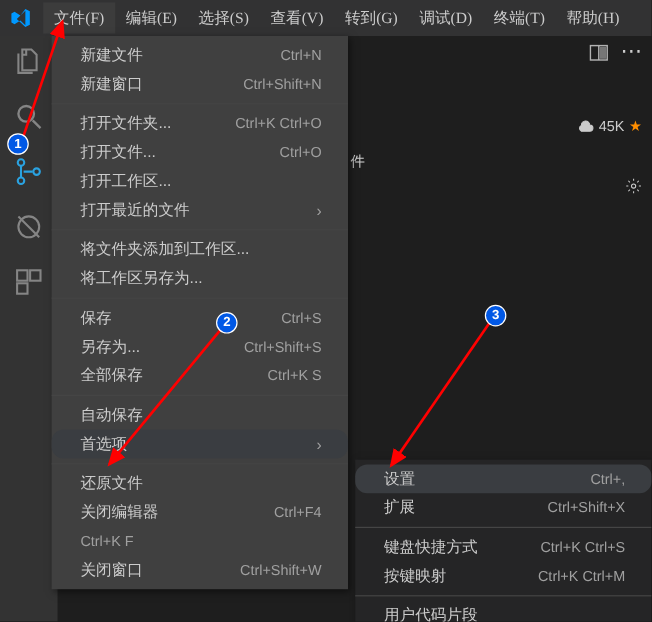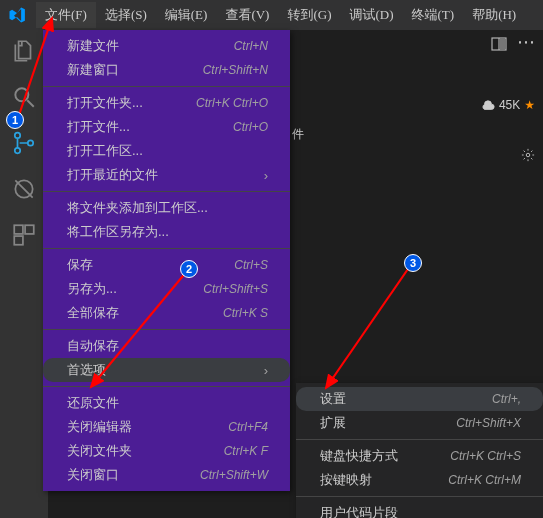--- a/index.html
+++ b/index.html
@@ -3,48 +3,48 @@
 <meta charset="utf-8">
 <style>
   * { margin: 0; padding: 0; box-sizing: border-box; }
   body { width: 543px; height: 518px; background: #1e1e1e; font-family: "Segoe UI","Microsoft YaHei",sans-serif; font-size: 13px; color: #cccccc; overflow: hidden; position: relative; }
   .menubar { display: flex; align-items: center; height: 30px; background: #323233; padding-left: 8px; font-family: Liberation Serif, serif; }
   .logo { width: 18px; height: 18px; margin-right: 10px; color: #0098ff; }
   .menubar-item { padding: 4px 9px; cursor: pointer; }
   .menubar-item.open { background: #3c3c3c; }
   .activitybar { position: absolute; left: 0; top: 30px; width: 48px; height: 488px; background: #333333; display: flex; flex-direction: column; align-items: center; padding-top: 8px; gap: 20px; }
   .activity-icon { width: 26px; height: 26px; color: #858585; }
-  .dropdown { position: absolute; left: 43px; top: 30px; width: 247px; background: #4c1d95; box-shadow: 2px 2px 6px rgba(0,0,0,0.5); padding: 4px 0; }
+  .dropdown { position: absolute; left: 43px; top: 30px; width: 247px; background: #404040; box-shadow: 2px 2px 6px rgba(0,0,0,0.5); padding: 4px 0; }
   .submenu { position: absolute; left: 296px; top: 383px; width: 247px; background: #252526; box-shadow: 2px 2px 6px rgba(0,0,0,0.5); padding: 4px 0; }
   .menu-row { display: flex; justify-content: space-between; align-items: center; height: 24px; padding: 0 22px 0 24px; cursor: pointer; }
   .menu-row.hover { background: #3a3d41; border-radius: 10px; }
   .sep { height: 1px; background: #454545; margin: 4px 0; }
-  .shortcut { color: #a0a0a0; font-size: 12px; font-style: italic; }
+  .shortcut { color: #a0a0a0; font-size: 12px; }
   .chevron { color: #a0a0a0; }
   .editor-top { position: absolute; left: 290px; top: 30px; right: 0; height: 28px; display: flex; justify-content: flex-end; align-items: center; padding-right: 8px; gap: 10px; }
   .editor-icon { width: 16px; height: 16px; color: #cccccc; opacity: 0.85; }
   .ellipsis { color: #cccccc; font-size: 18px; line-height: 1; margin-top: -5px; }
   .content-row { position: absolute; right: 8px; top: 98px; display: flex; align-items: center; gap: 4px; font-size: 12px; }
   .cloud-icon { width: 14px; height: 14px; }
   .star { color: #ff8e00; font-size: 12px; }
   .gear-small { position: absolute; right: 8px; top: 148px; width: 14px; height: 14px; color: #cccccc; }
   .filetab { position: absolute; left: 292px; top: 126px; font-size: 12px; color: #cccccc; }
   svg.arrow { position: absolute; pointer-events: none; }
   .marker-badge { position: absolute; width: 18px; height: 18px; border-radius: 50%; background: #0058e6; border: 1.5px solid #fff; color: #fff; font-size: 11px; font-weight: 700; display: flex; align-items: center; justify-content: center; pointer-events: none; }
 </style>
 </head>
 <body>
 
 <div class="menubar">
   <svg class="logo" viewBox="0 0 24 24">
       <path fill="currentColor" d="M17.5 2l5 2.4v15.2l-5 2.4-9.5-9 4-3.8L5.5 5 2 7v10l3.5 2 6.5-4.2 5.5 5.2V4L12 9.2z"></path>
     </svg>
   <div class="menubar-item open"><span>文件(F)</span></div>
+  <div class="menubar-item"><span>编辑(E)</span></div>
   <div class="menubar-item"><span>选择(S)</span></div>
-  <div class="menubar-item"><span>编辑(E)</span></div>
   <div class="menubar-item"><span>查看(V)</span></div>
   <div class="menubar-item"><span>转到(G)</span></div>
   <div class="menubar-item"><span>调试(D)</span></div>
   <div class="menubar-item"><span>终端(T)</span></div>
   <div class="menubar-item"><span>帮助(H)</span></div>
 </div>
 
 <div class="activitybar">
   <svg class="activity-icon" viewBox="0 0 24 24">
       <path fill="none" stroke="currentColor" stroke-width="1.6" d="M7 3h7l4 4v12H7zM7 7h3V3 M4 6v15h11"></path>
@@ -153,21 +153,20 @@
   <div class="sep"></div>
   <div class="menu-row">
       <span>还原文件</span>
       <span></span>
     </div>
   <div class="menu-row">
       <span>关闭编辑器</span>
       <span class="shortcut">Ctrl+F4</span>
     </div>
   <div class="menu-row">
-      <span>关闭文件夹</span>
       <span class="shortcut">Ctrl+K F</span>
     </div>
   <div class="menu-row">
       <span>关闭窗口</span>
       <span class="shortcut">Ctrl+Shift+W</span>
     </div>
 </div>
 
 <div class="submenu">
   <div class="menu-row hover">

